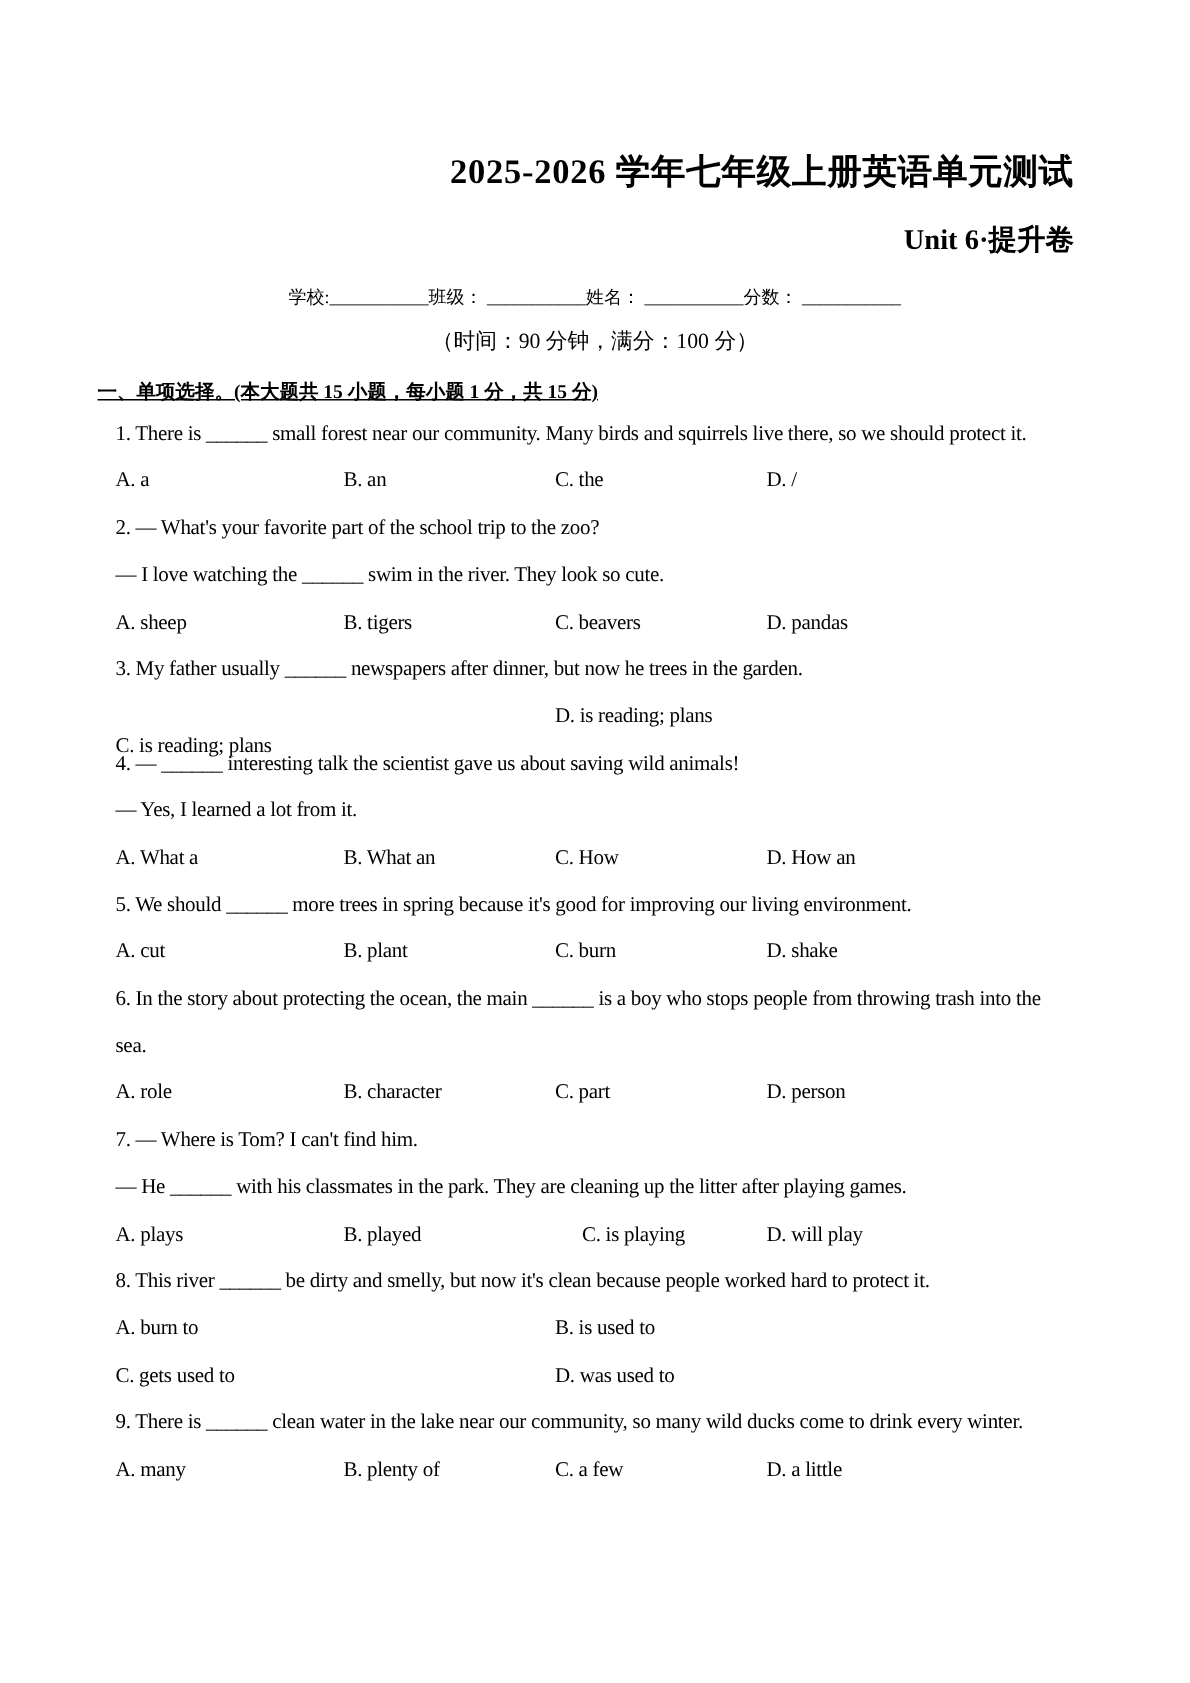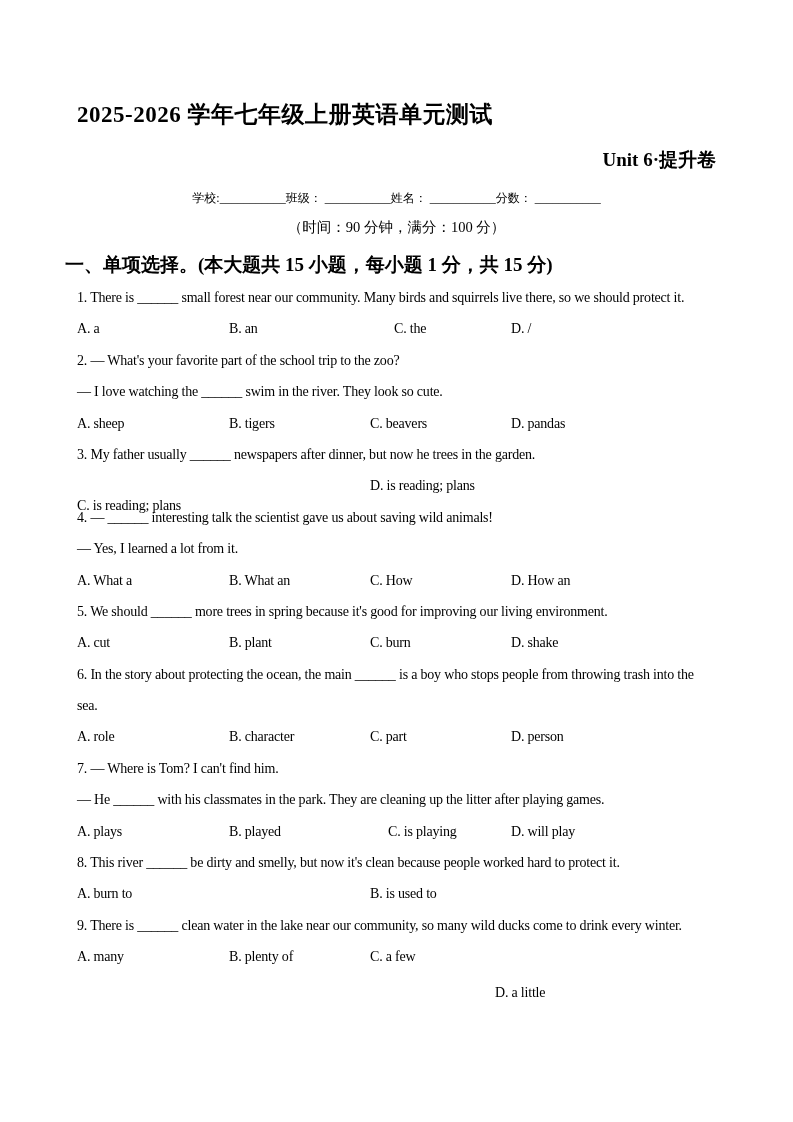--- a/index.html
+++ b/index.html
@@ -13,21 +13,21 @@
     height: 1122px;
     background: #ffffff;
     color: #000000;
     font-family: "Liberation Serif", "DejaVu Serif", serif;
     box-sizing: border-box;
     padding: 0 77px;
     overflow: hidden;
   }
   .exam-title {
     margin-top: 99px;
-    text-align: left;
+    text-align: right;
     font-size: 23px;
     font-weight: bold;
     letter-spacing: 0.5px;
     white-space: nowrap;
   }
   .exam-subtitle {
     margin-top: 17px;
     text-align: right;
     font-size: 19px;
     font-weight: bold;
@@ -42,23 +42,24 @@
     letter-spacing: 0;
   }
   .meta-line {
     margin-top: 11px;
     text-align: center;
     font-size: 14.5px;
   }
   .section-heading {
     margin-top: 15px;
     margin-left: -12px;
-    font-size: 19px;
+    font-size: 13px;
     font-weight: bold;
     white-space: nowrap;
+    text-decoration: underline;
   }
   .questions {
     margin-top: 4px;
   }
   .line {
     height: 31.4px;
     line-height: 31.4px;
     font-size: 14px;
     letter-spacing: -0.2px;
     white-space: nowrap;
@@ -87,21 +88,21 @@
   <div class="meta-line">（时间：90 分钟，满分：100 分）</div>
 
   <div class="section-heading">一、单项选择。(本大题共 15 小题，每小题 1 分，共 15 分)</div>
 
   <div class="questions">
       <div class="question">
         <div class="line stem">1. There is ______ small forest near our community. Many birds and squirrels live there, so we should protect it.</div>
         <div class="line options-row">
           <span class="option" style="left: 0px;">A. a</span>
           <span class="option" style="left: 152px;">B. an</span>
-          <span class="option" style="left: 293px; margin-left: 24px;">C. the</span>
+          <span class="option" style="left: 293px;">C. the</span>
           <span class="option" style="left: 434px;">D. /</span>
         </div>
       </div>
       <div class="question">
         <div class="line stem">2. — What's your favorite part of the school trip to the zoo?</div>
         <div class="line stem">— I love watching the ______ swim in the river. They look so cute.</div>
         <div class="line options-row">
           <span class="option" style="left: 0px;">A. sheep</span>
           <span class="option" style="left: 152px;">B. tigers</span>
           <span class="option" style="left: 293px;">C. beavers</span>
@@ -153,25 +154,29 @@
           <span class="option" style="left: 311px;">C. is playing</span>
           <span class="option" style="left: 434px;">D. will play</span>
         </div>
       </div>
       <div class="question">
         <div class="line stem">8. This river ______ be dirty and smelly, but now it's clean because people worked hard to protect it.</div>
         <div class="line options-row">
           <span class="option" style="left: 0px;">A. burn to</span>
           <span class="option" style="left: 293px;">B. is used to</span>
         </div>
+        <div class="line options-row">
+          <span class="option" style="left: 0px;">C. gets used to</span>
+          <span class="option" style="left: 293px;">D. was used to</span>
+        </div>
       </div>
       <div class="question">
         <div class="line stem">9. There is ______ clean water in the lake near our community, so many wild ducks come to drink every winter.</div>
         <div class="line options-row">
           <span class="option" style="left: 0px;">A. many</span>
           <span class="option" style="left: 152px;">B. plenty of</span>
           <span class="option" style="left: 293px;">C. a few</span>
-          <span class="option" style="left: 418px; margin-top: 36px;">D. a little</span>
+          <span class="option" style="left: 434px;">D. a little</span>
         </div>
       </div>
     </div>
 
 </div>
 
 </body></html>

